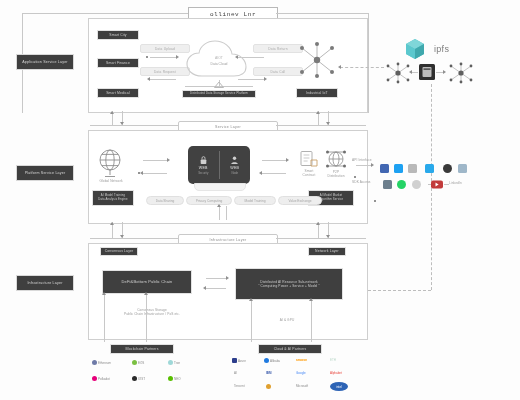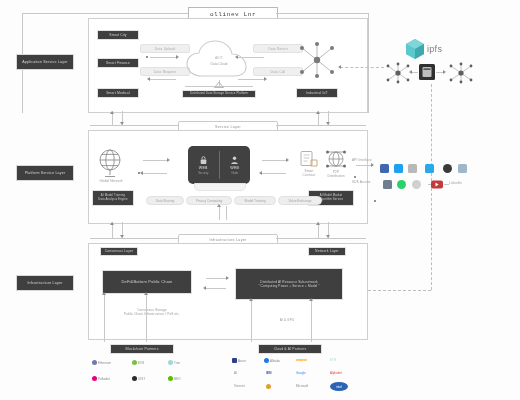--- a/index.html
+++ b/index.html
@@ -58,21 +58,21 @@
   #core-card .half{flex:1;display:flex;flex-direction:column;align-items:center;
       justify-content:center;gap:1px;}
   #core-card .divider{width:1px;background:#6b6b6b;margin:5px 0;}
   .core-ic{width:9px;height:10px;display:block;}
   .core-t1{font-size:3.6px;color:#e2e2e2;letter-spacing:.2px;filter:blur(.2px);}
   .core-t2{font-size:2.8px;color:#9e9e9e;filter:blur(.2px);}
   #core-shadow{position:absolute;left:194px;top:183px;width:50px;height:6px;
       background:#f4f4f4;border:1px solid #e6e6e6;border-radius:0 0 5px 5px;}
 
   
-  #ipfs-wrap{position:absolute;left:404px;top:38px;display:flex;align-items:center;gap:1px;}
+  #ipfs-wrap{position:absolute;left:404px;top:38px;display:flex;align-items:center;gap:8px;}
   #ipfs-txt{font-size:9px;color:#7d7d7d;letter-spacing:.3px;filter:blur(.25px);}
 
   
   .sico{position:absolute;width:9px;height:9px;border-radius:1.5px;}
 
   
   .logo-row{position:absolute;display:flex;align-items:center;gap:1px;}
   .logo-txt{font-size:3px;color:#8a8a8a;filter:blur(.2px);white-space:nowrap;}
   .logo-mark{width:5px;height:5px;border-radius:50%;flex:none;}
 </style>

